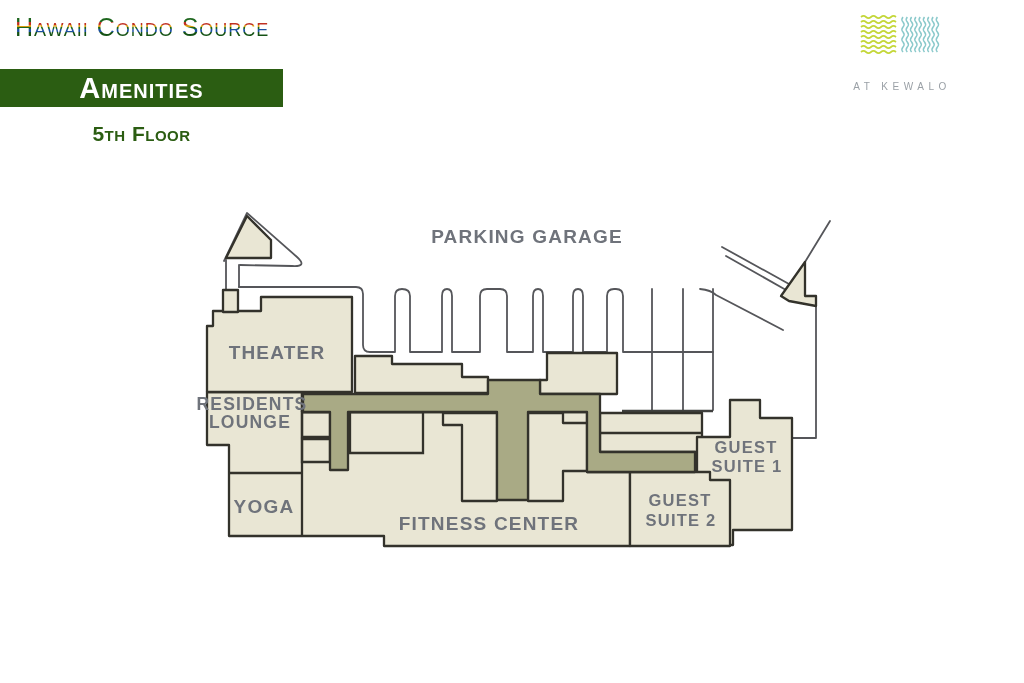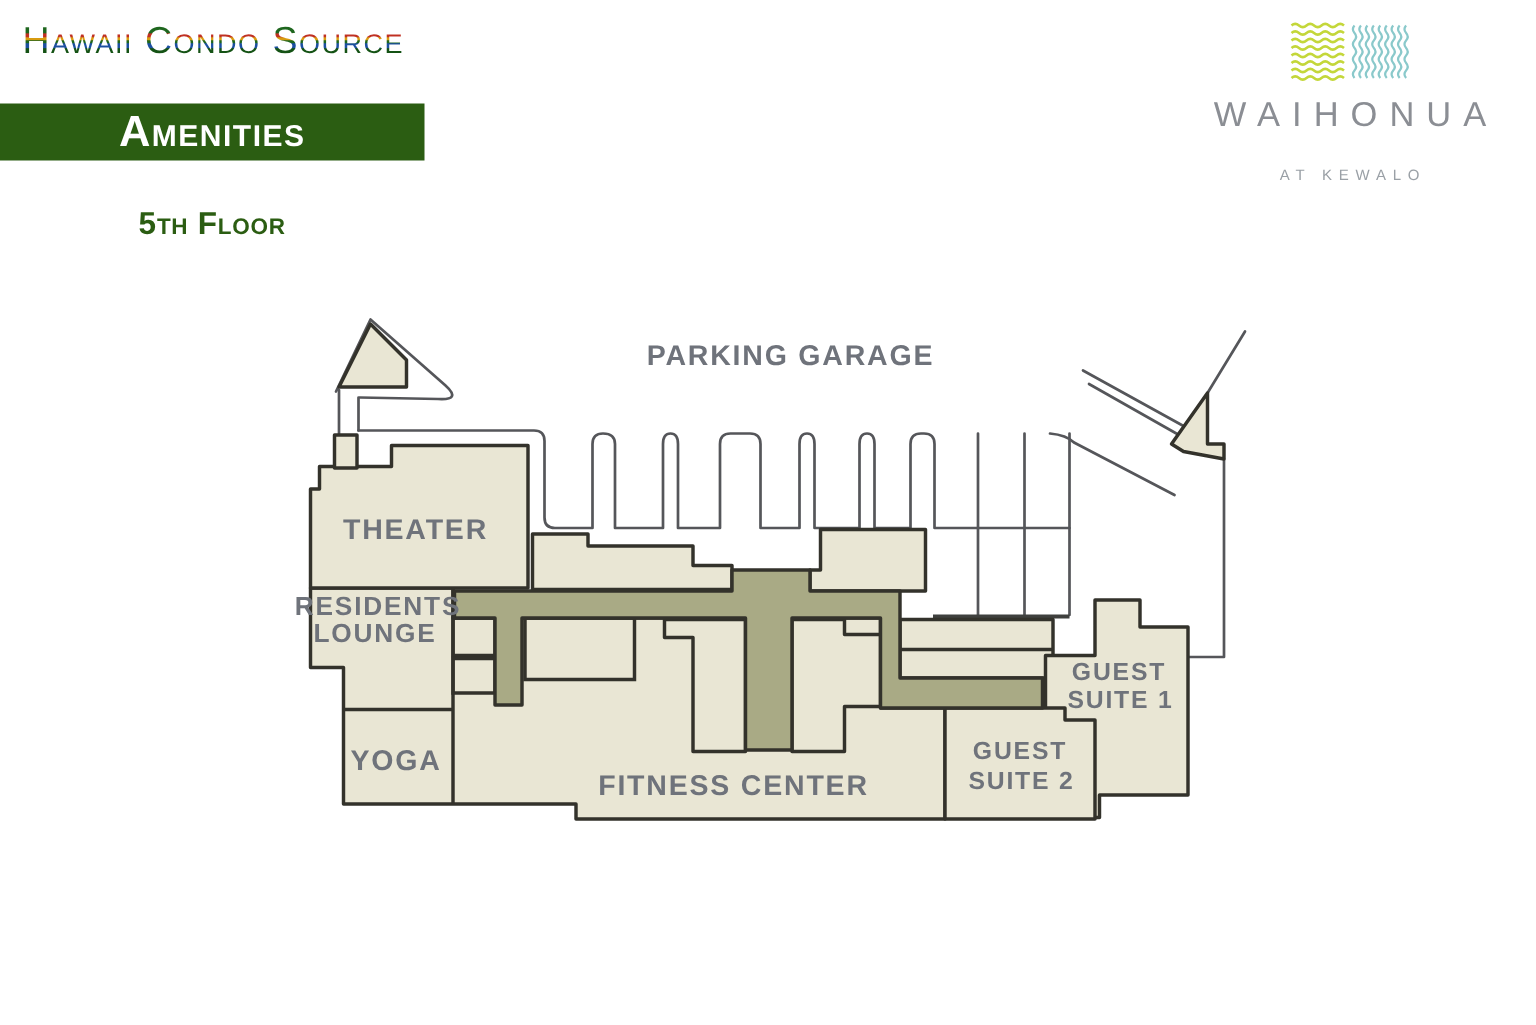--- a/index.html
+++ b/index.html
@@ -23,21 +23,21 @@
   }
   .amenities-bar{
     position:absolute;left:0;top:69px;width:283px;height:38px;
     display:flex;align-items:center;justify-content:center;
   }
   .amenities-bar span{
     font-size:29px;font-weight:700;font-variant:small-caps;letter-spacing:1px;color:#ffffff;
   }
   .floor-label{
     position:absolute;left:0;top:122px;width:283px;text-align:center;
-    font-size:21px;font-weight:700;font-variant:small-caps;letter-spacing:0.5px;margin-top:16px;
+    font-size:21px;font-weight:700;font-variant:small-caps;letter-spacing:0.5px;
   }
   
   .brand{position:absolute;left:780px;top:13px;width:240px;text-align:center;}
   .brand .waves{display:block;margin:0 auto;}
   .brand-name{font-size:23px;font-weight:400;letter-spacing:8px;color:#8b8e94;margin-top:4px;text-indent:8px;white-space:nowrap;}
   .brand-tagline{font-size:10px;font-weight:400;letter-spacing:4.5px;color:#9aa0a6;margin-top:22px;text-indent:4px;}
   
   .plan{position:absolute;left:0;top:0;}
   .plan text{
     font-family:"Liberation Sans","DejaVu Sans",sans-serif;
@@ -78,21 +78,20 @@
         <use href="#vw" x="48.3"></use>
         <use href="#vw" x="52.6"></use>
         <use href="#vw" x="56.9"></use>
       <use href="#vw" x="61.2"></use>
         <use href="#vw" x="65.5"></use>
         <use href="#vw" x="69.8"></use>
         <use href="#vw" x="74.1"></use>
       <use href="#vw" x="78.4"></use>
     </g>
   </svg>
-  <div class="brand-name" style="color: rgb(139, 142, 148);">WAIHONUA</div>
   <div class="brand-tagline">AT KEWALO</div>
 </div>
 
 <svg class="plan" width="1024" height="683" viewBox="0 0 1024 683">
 
   <g class="g-garage" stroke-width="1.8" style="stroke: rgb(85, 86, 90);">
     <path d="M 224,261 L 247,213 L 297,257 Q 308,267 292,266 L 240,265"></path>
     <path d="M 226,260 L 226,290 M 239,265 L 239,287"></path>
     <path d="M 239,287 L 356,287 Q 363,287 363,294 L 363,345 Q 363,352 370,352 L 395,352
              L 395,296 Q 395,289 402,289 Q 410,289 410,296 L 410,352

